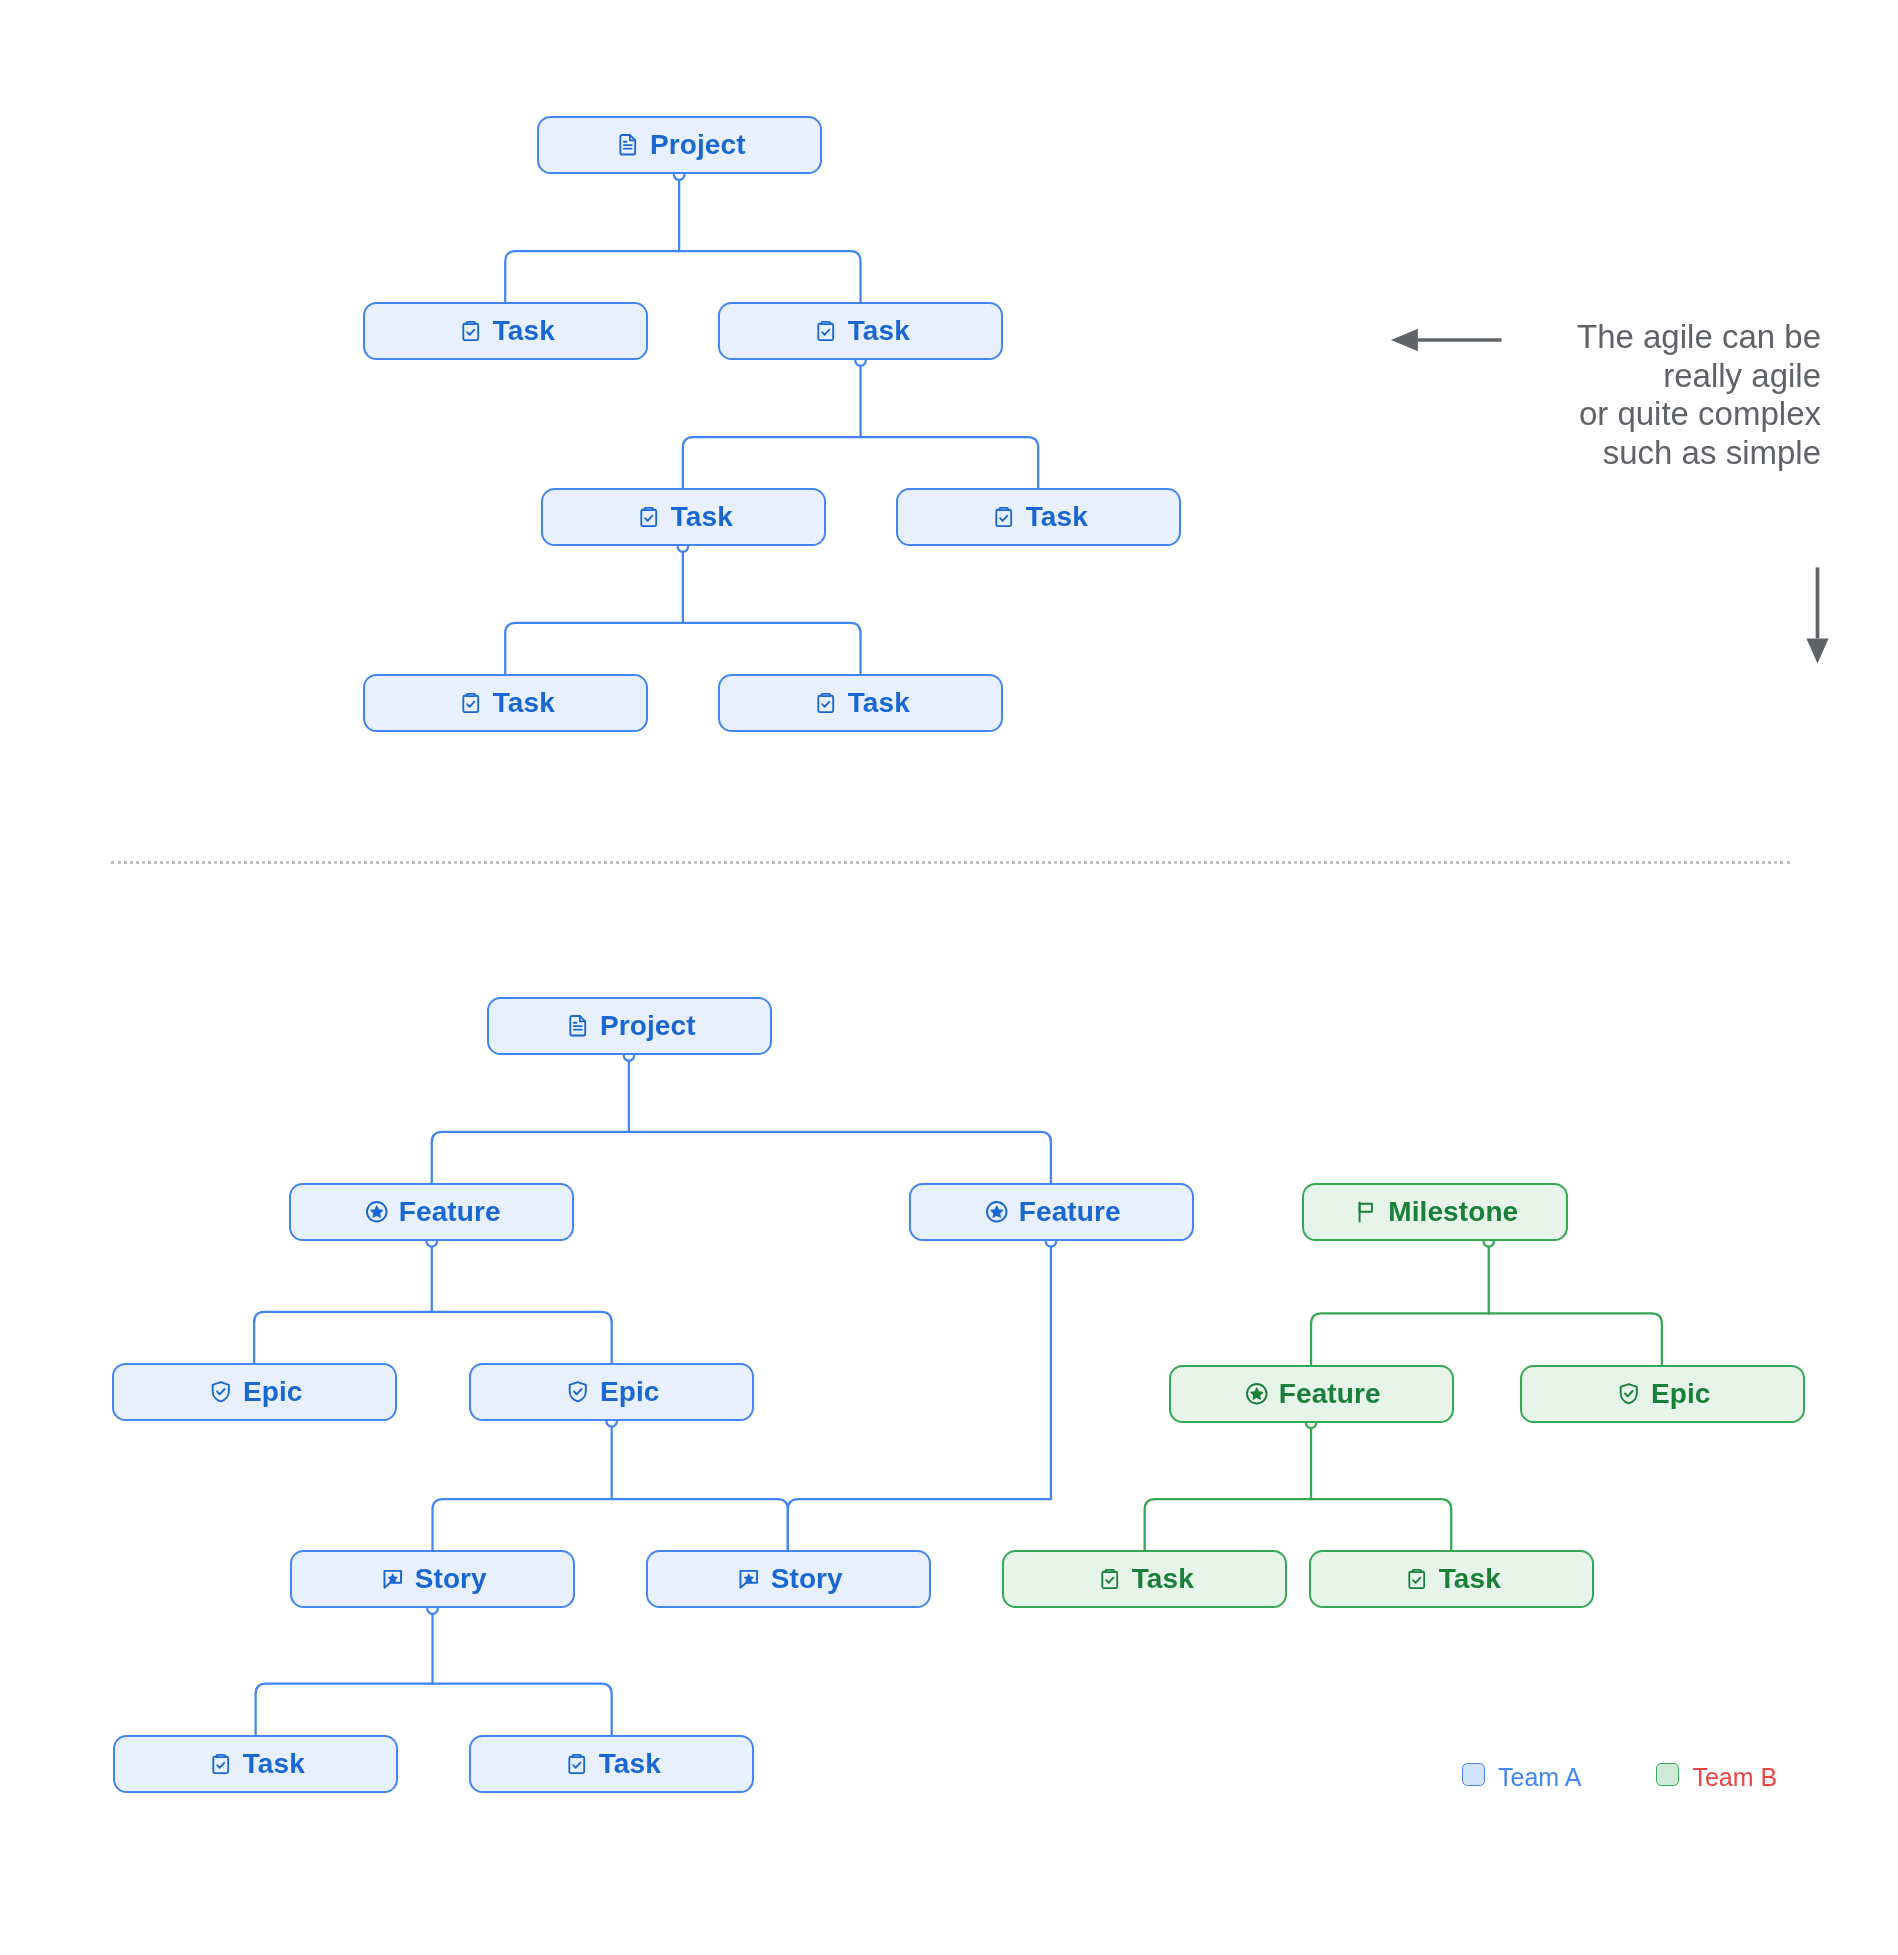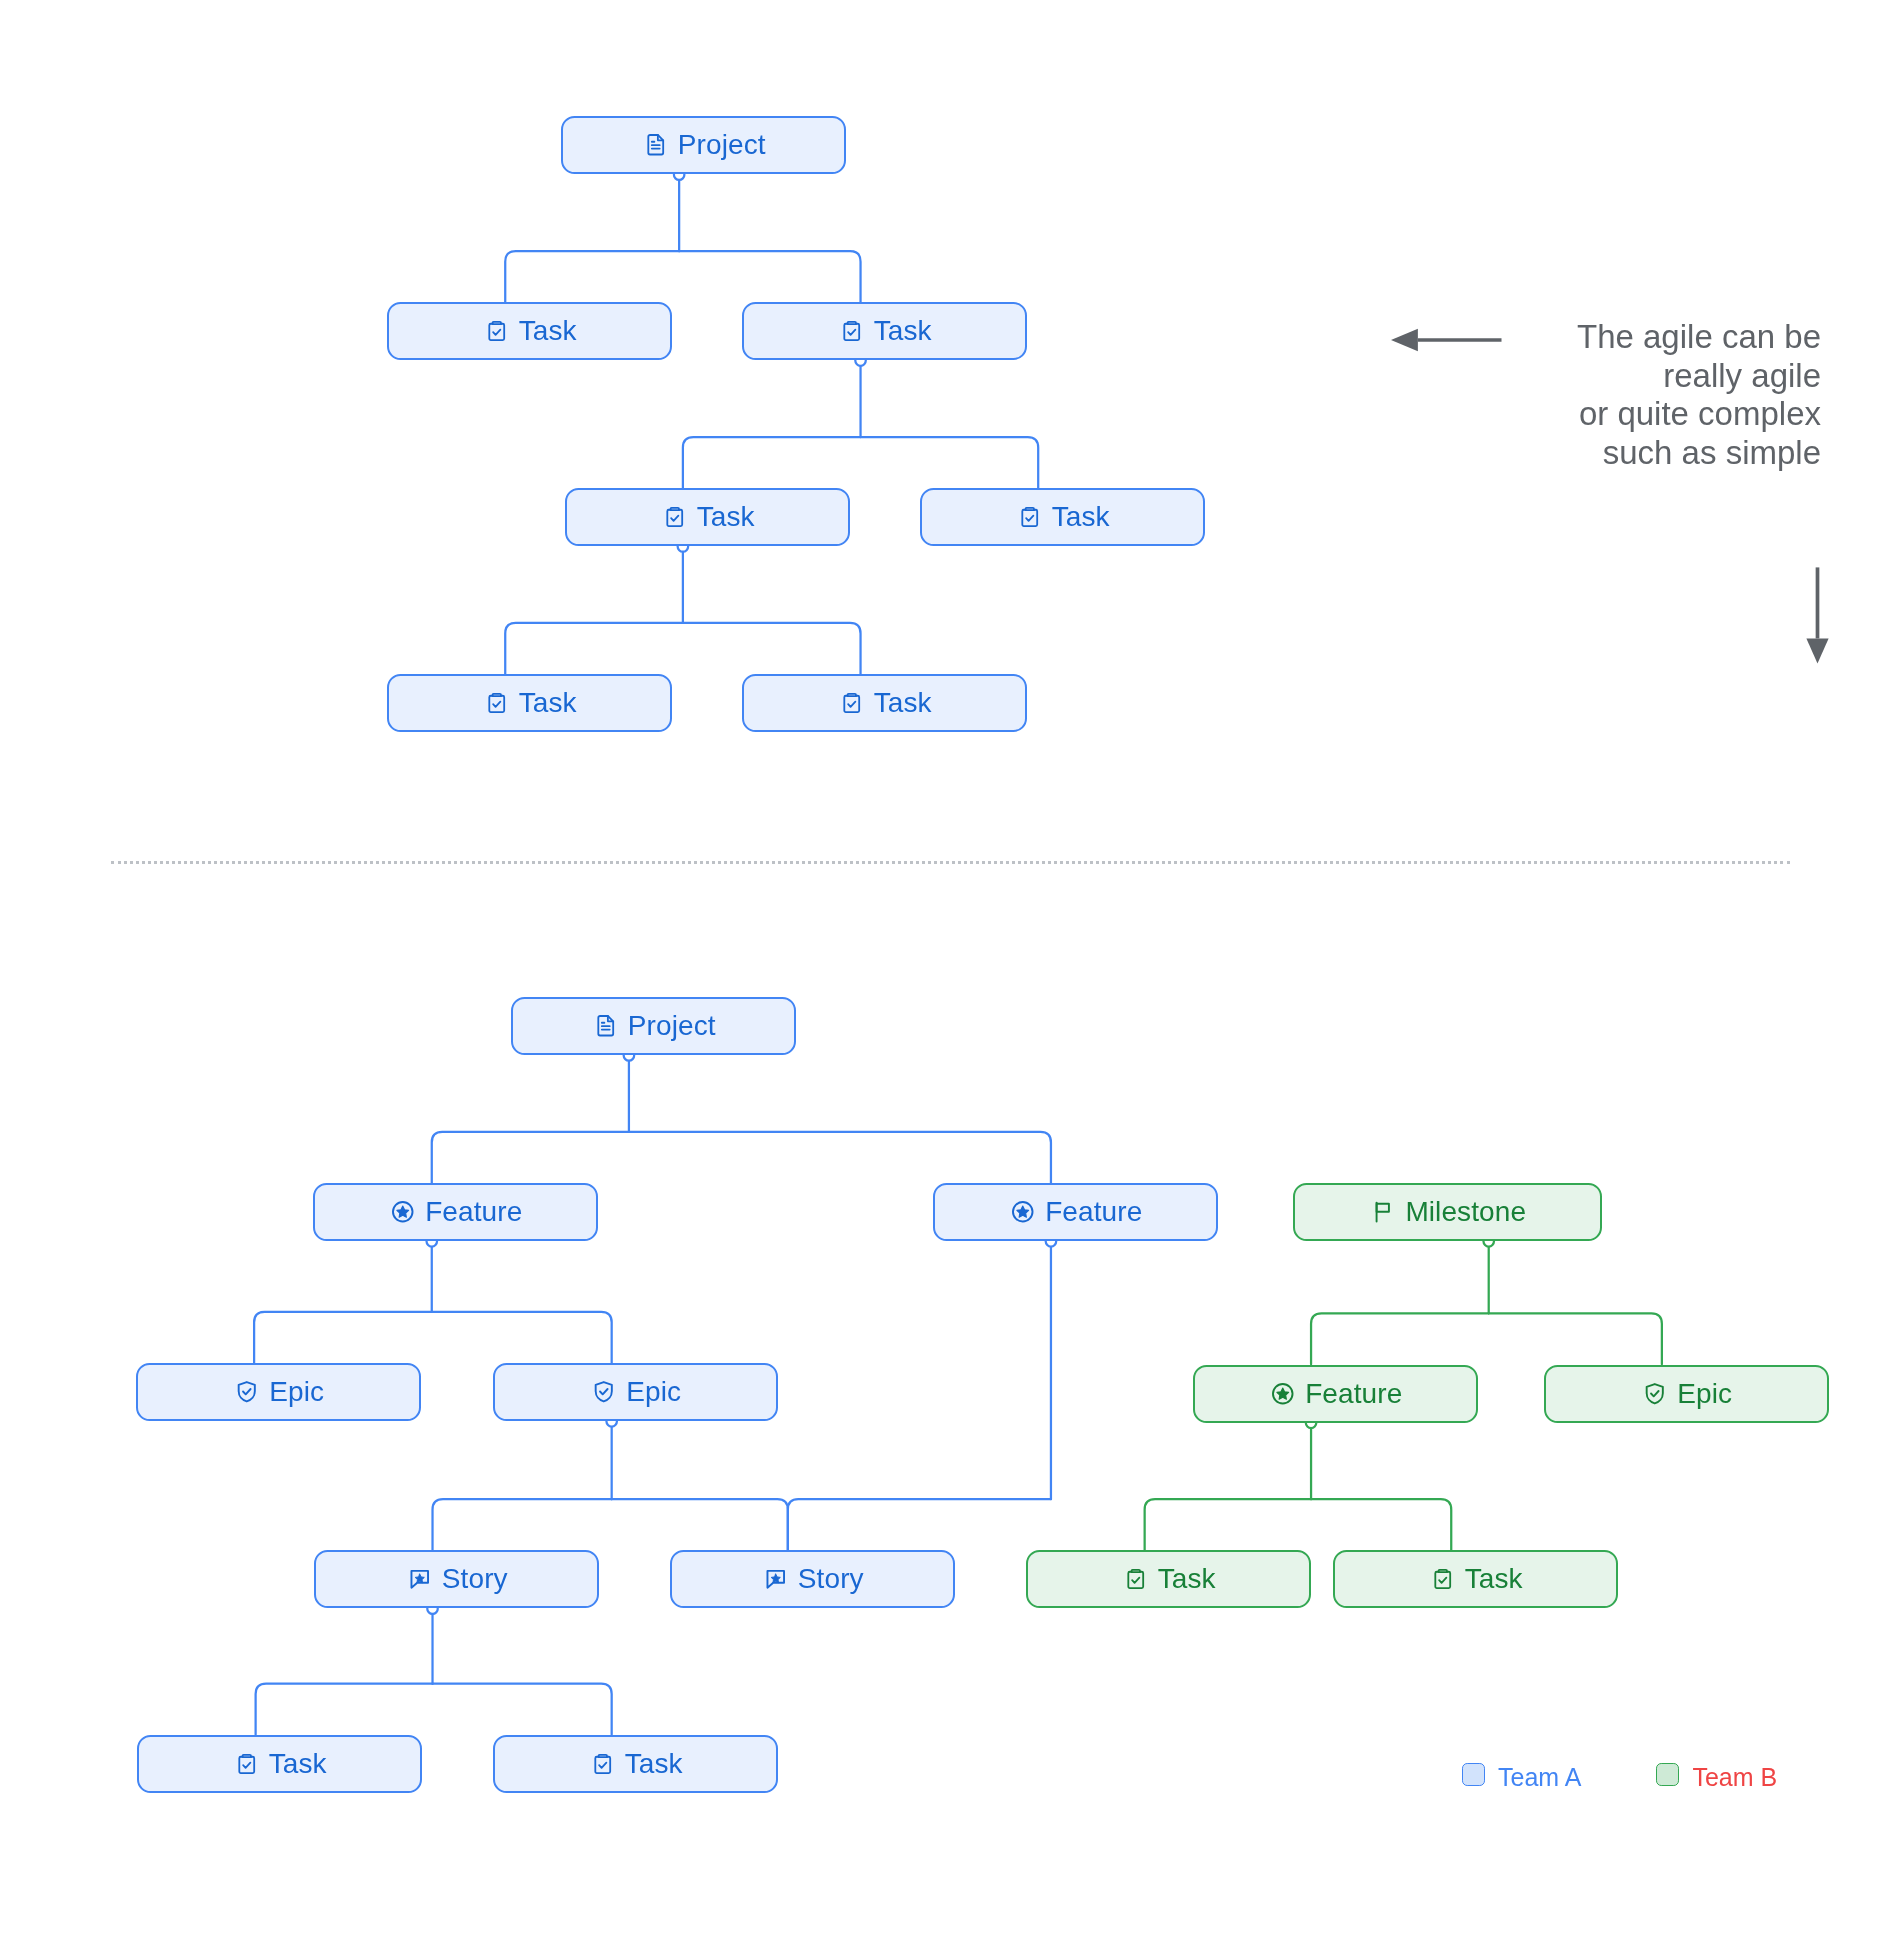--- a/index.html
+++ b/index.html
@@ -8,23 +8,22 @@
     font-family:"Liberation Sans","DejaVu Sans",sans-serif;
     -webkit-font-smoothing:antialiased;
   }
   #canvas{position:absolute;inset:0;}
   svg.wires{position:absolute;left:0;top:0;width:1898px;height:1955px;pointer-events:none;}
 
   .node{
     position:absolute;box-sizing:border-box;
     display:flex;align-items:center;justify-content:center;gap:8px;
     border-radius:13.5px;border-width:2.2px;border-style:solid;
-    font-size:28px;font-weight:400;letter-spacing:0.1px;
+    font-size:28px;font-weight:700;letter-spacing:0.1px;
     white-space:nowrap;
-    margin-left:24px;
   }
   .node .ico{display:inline-flex;align-items:center;justify-content:center;width:28.5px;height:28.5px;flex:0 0 auto;}
   .node .ico svg{display:block;}
   .node.blue{background:#E8F0FE;border-color:#4285F4;color:#1967D2;}
   .node.green{background:#E6F4EA;border-color:#34A853;color:#188038;}
 
   .divider{
     position:absolute;left:111px;top:861px;width:1679px;height:0;
     border-top:3.7px dotted #BDC1C6;
   }
@@ -185,21 +184,21 @@
       </div>
       <div class="node blue" style="left: 909px; top: 1183px; width: 285px; height: 58px;">
         <span class="ico">
           <svg viewBox="0 0 24 24" width="25.5" height="25.5" fill="none" stroke="currentColor" stroke-width="1.8" stroke-linecap="round" stroke-linejoin="round">
             <circle cx="12" cy="12" r="9.2"></circle>
             <path d="M12 6.6l1.72 3.48 3.84.56-2.78 2.71.66 3.83L12 15.37l-3.44 1.81.66-3.83-2.78-2.71 3.84-.56z" fill="currentColor" stroke-width="1"></path>
           </svg>
         </span>
         <span>Feature</span>
       </div>
-      <div class="node green" style="left: 1269px; top: 1183px; width: 309px; height: 58px;">
+      <div class="node green" style="left: 1302px; top: 1183px; width: 266px; height: 58px;">
         <span class="ico">
           <svg viewBox="0 0 24 24" width="25.5" height="25.5" fill="none" stroke="currentColor" stroke-width="1.8" stroke-linecap="round" stroke-linejoin="round">
             <path d="M6.2 21.2V3.4"></path>
             <path d="M6.2 4.4h11.6v7.6H6.2z"></path>
           </svg>
         </span>
         <span>Milestone</span>
       </div>
       <div class="node blue" style="left: 112px; top: 1363px; width: 285px; height: 58px;">
         <span class="ico">

